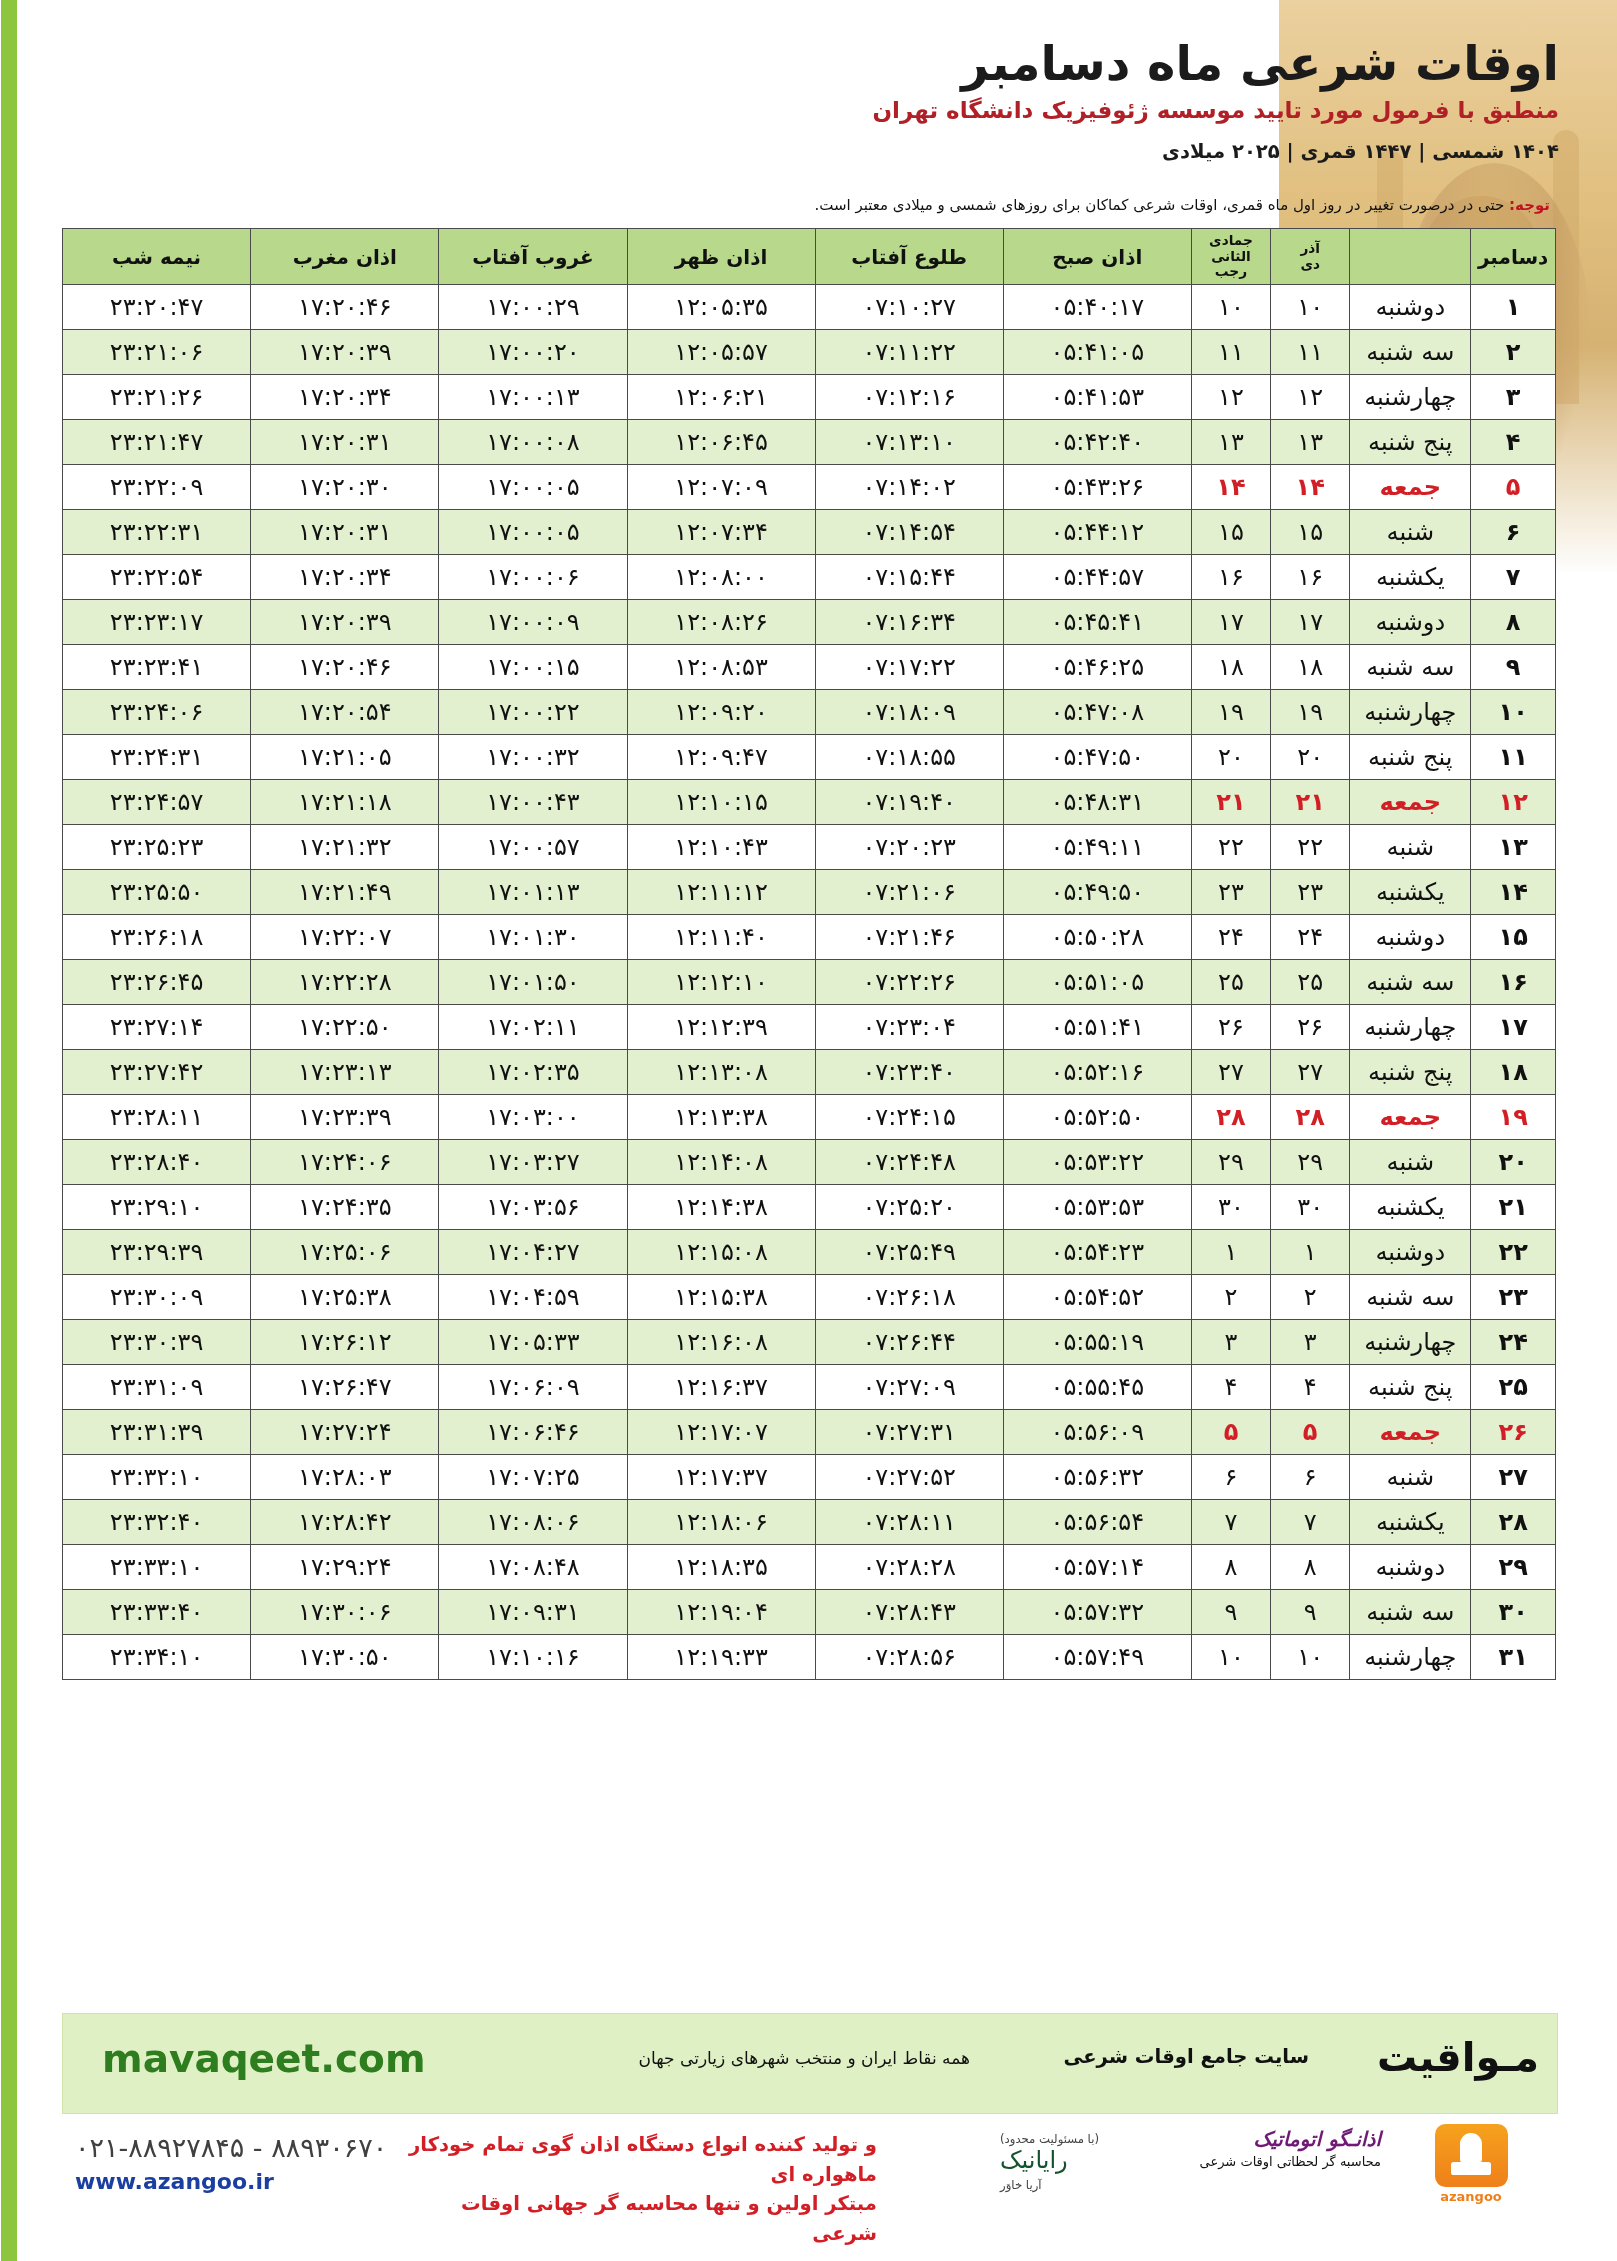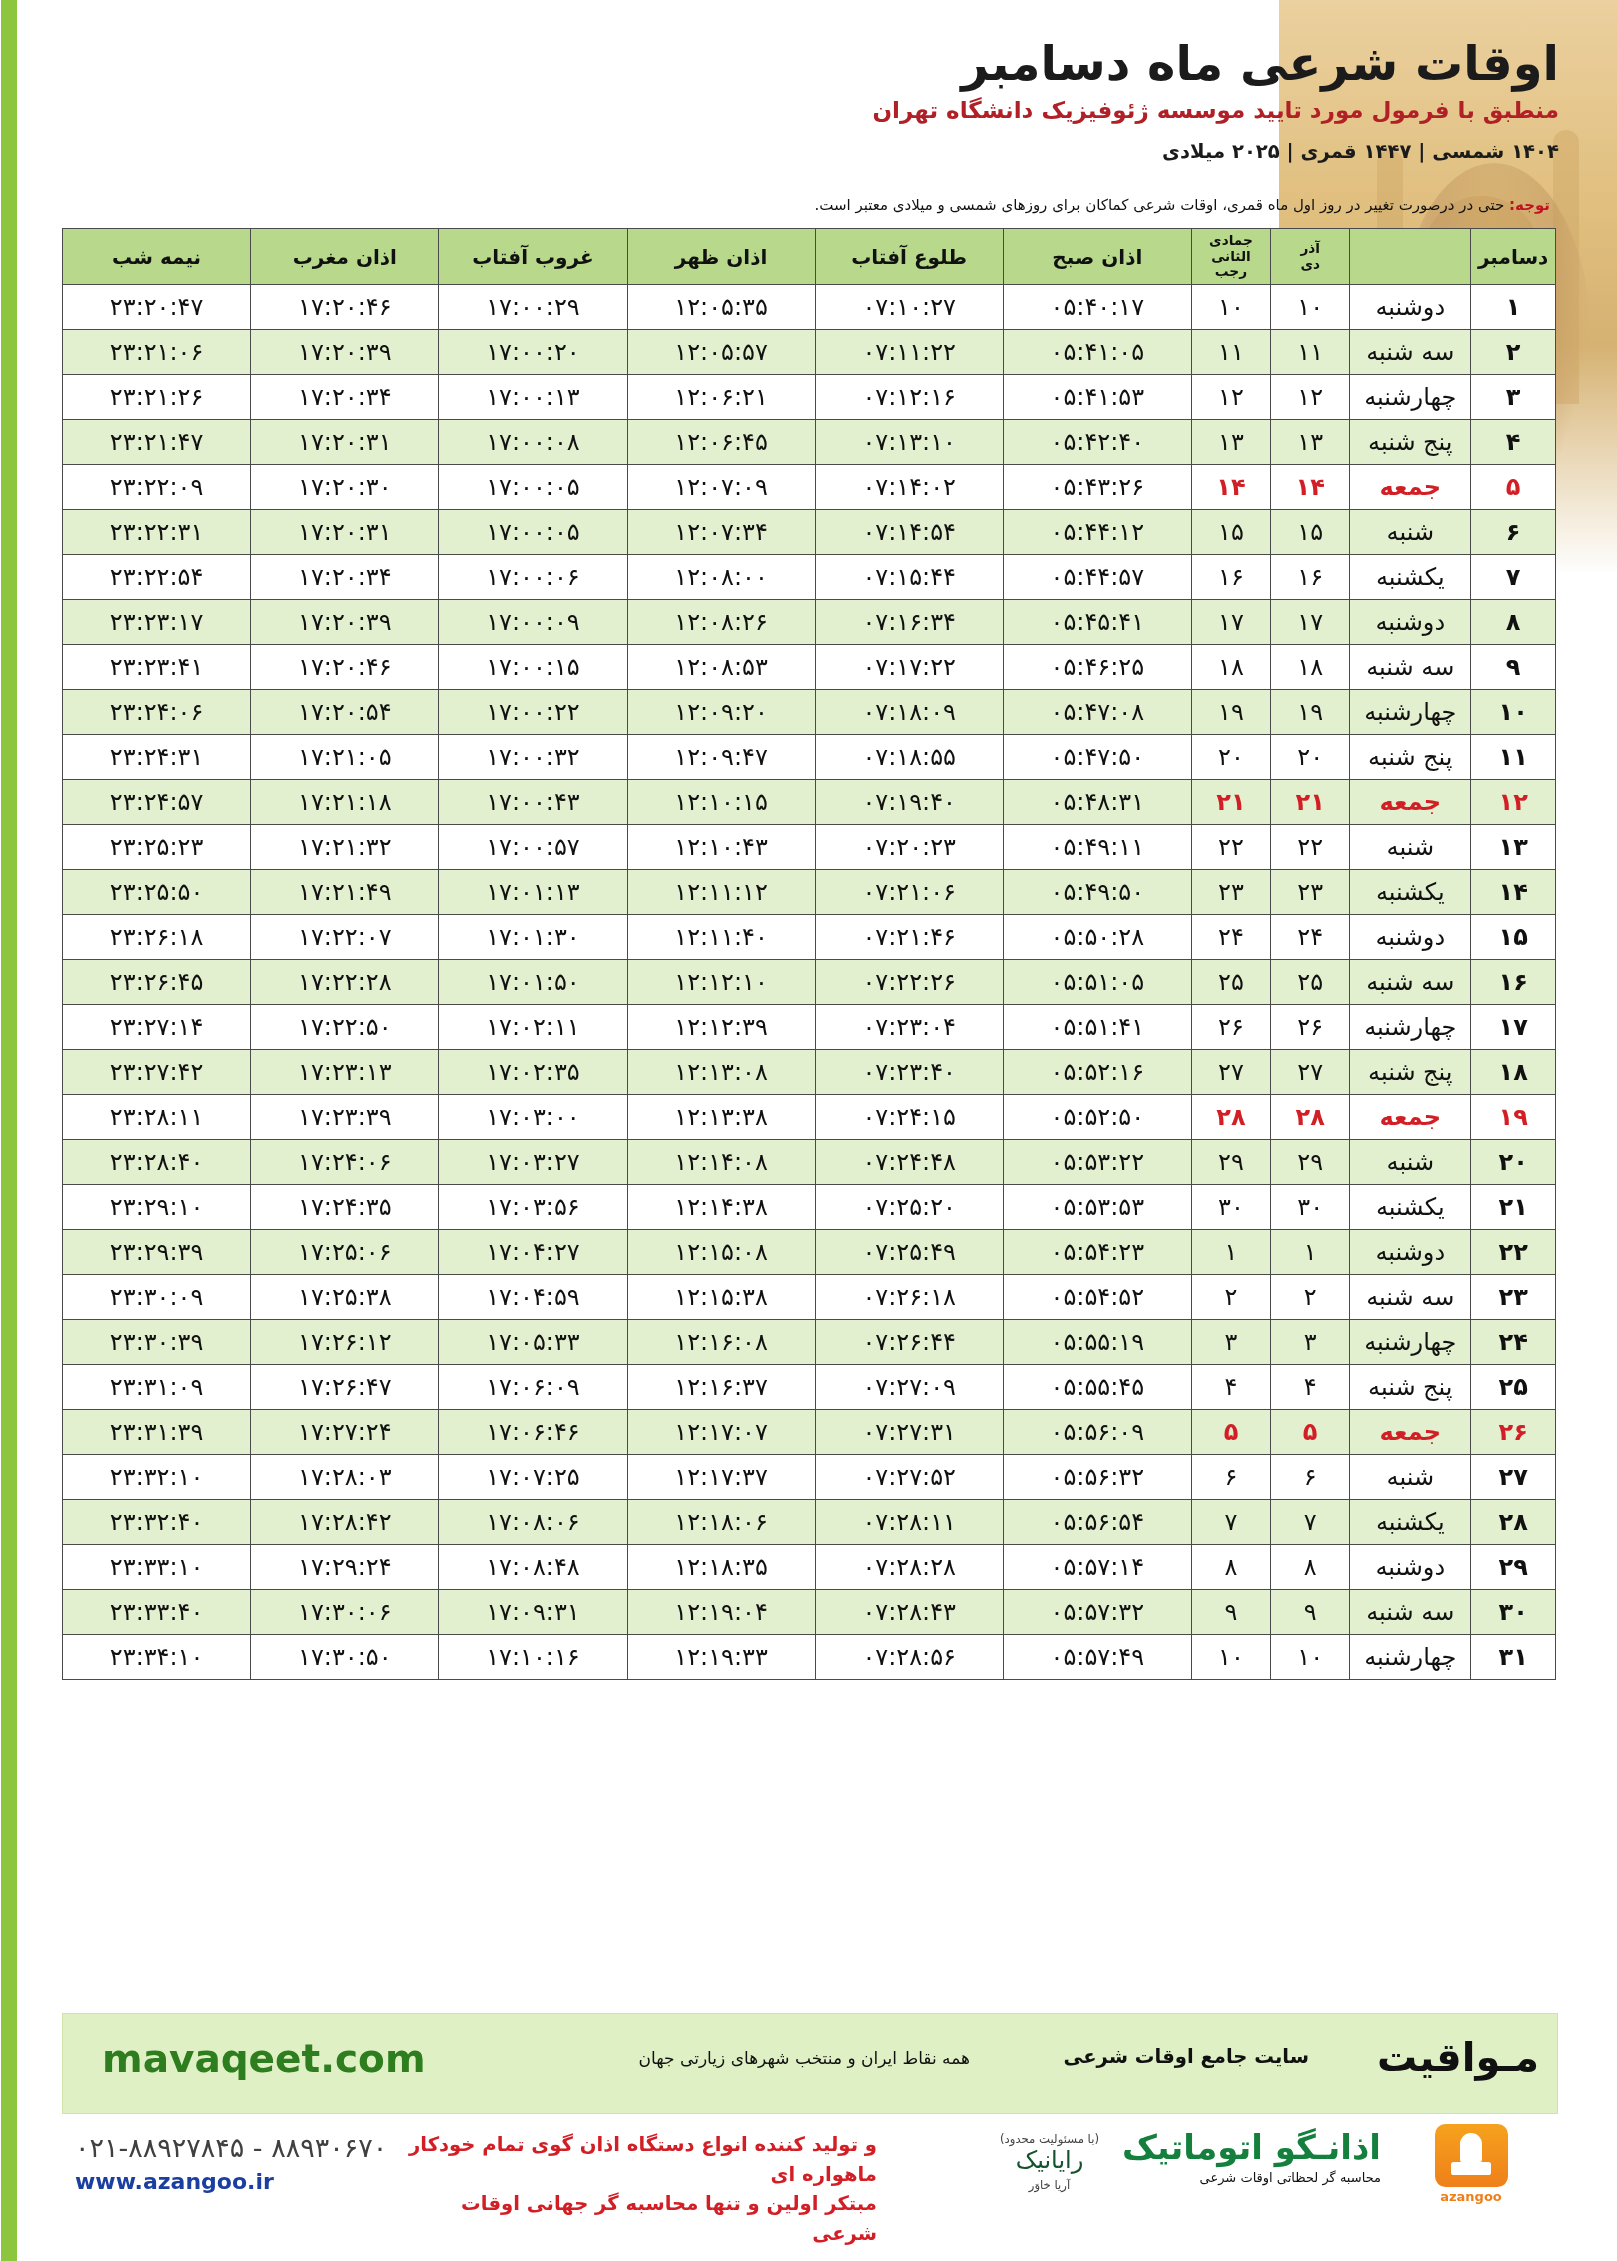--- a/index.html
+++ b/index.html
@@ -273,26 +273,26 @@
   }
   .azangoo-word {
     font-size: 13px; color: #ef7f1a; font-weight: bold; margin-top: 2.6px;
   }
   .azangoo-fa {
     position: absolute;
     right: 175px; top: 6.5px;
     text-align: right;
     direction: rtl;
   }
-  .azangoo-fa .l1 { font-size: 34px; font-weight: bold; color: #15803d; }
+  .azangoo-fa .l1 { font-size: 20px; font-weight: bold; color: #701a75; font-style: italic; }
   .azangoo-fa .l2 { font-size: 13px; color: #111; margin-top: 3.9px; }
   .rayanic {
     position: absolute;
     right: 457px; top: 7.8px;
-    text-align: center;
+    text-align: left;
     direction: rtl;
   }
   .rayanic .l1 { font-size: 24px; font-weight: normal; color: #14532d; }
   .rayanic .l2 { font-size: 11.7px; color: #444; margin-top: 3.9px; }
   .redtext {
     position: absolute;
     right: 679px; top: 10.4px;
     text-align: right;
     direction: rtl;
     color: #d21f26;

